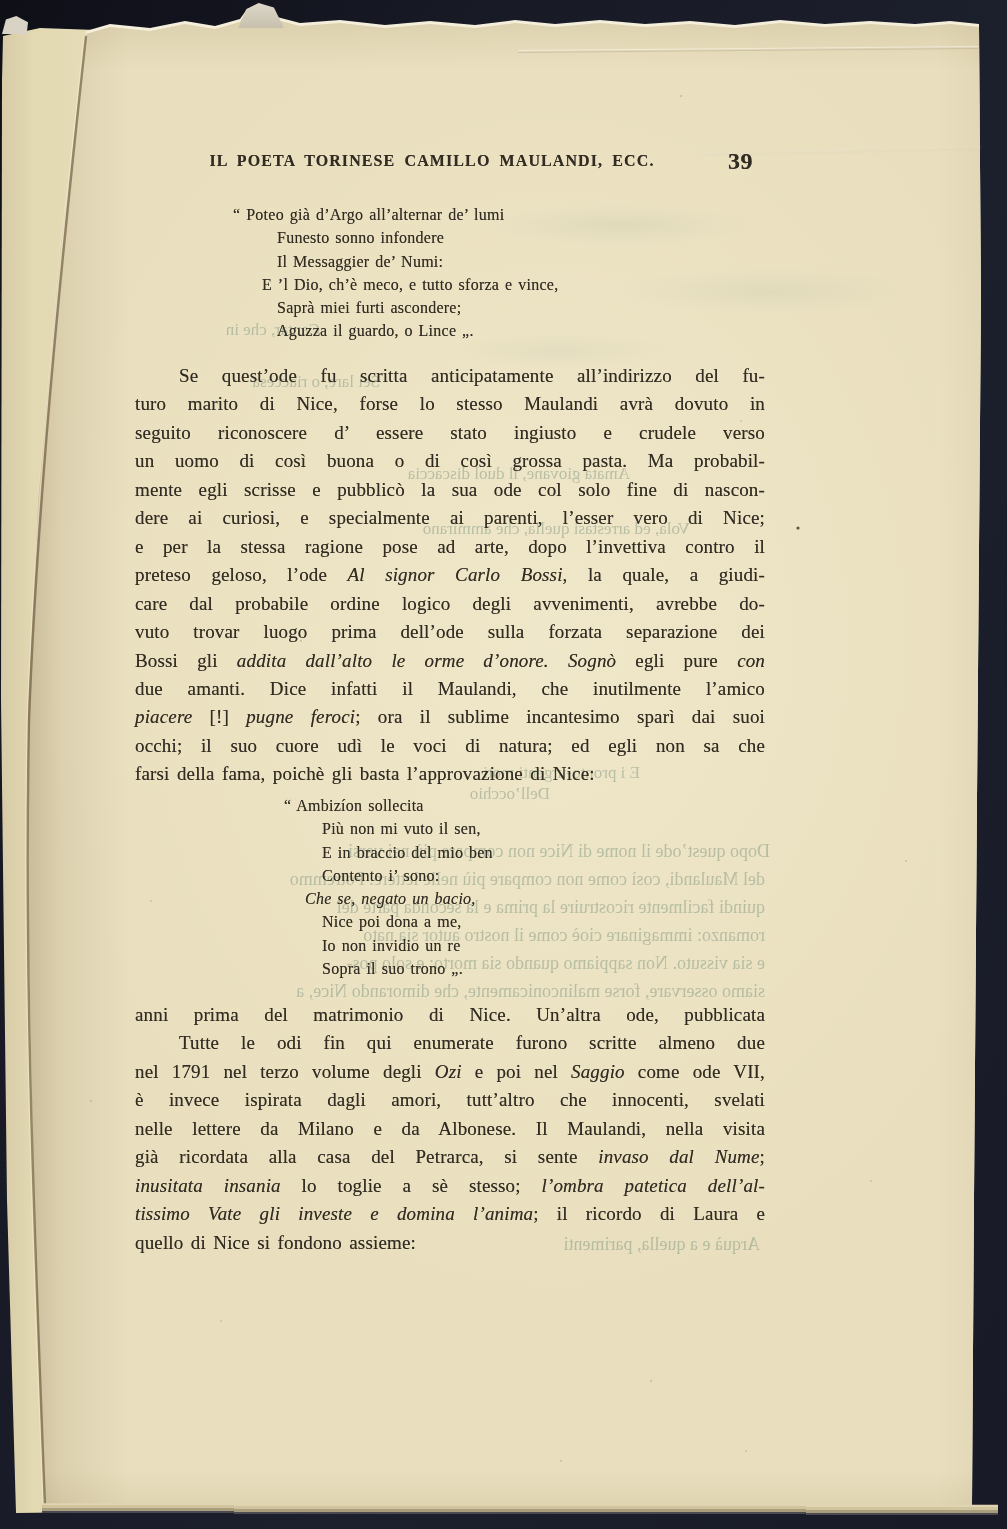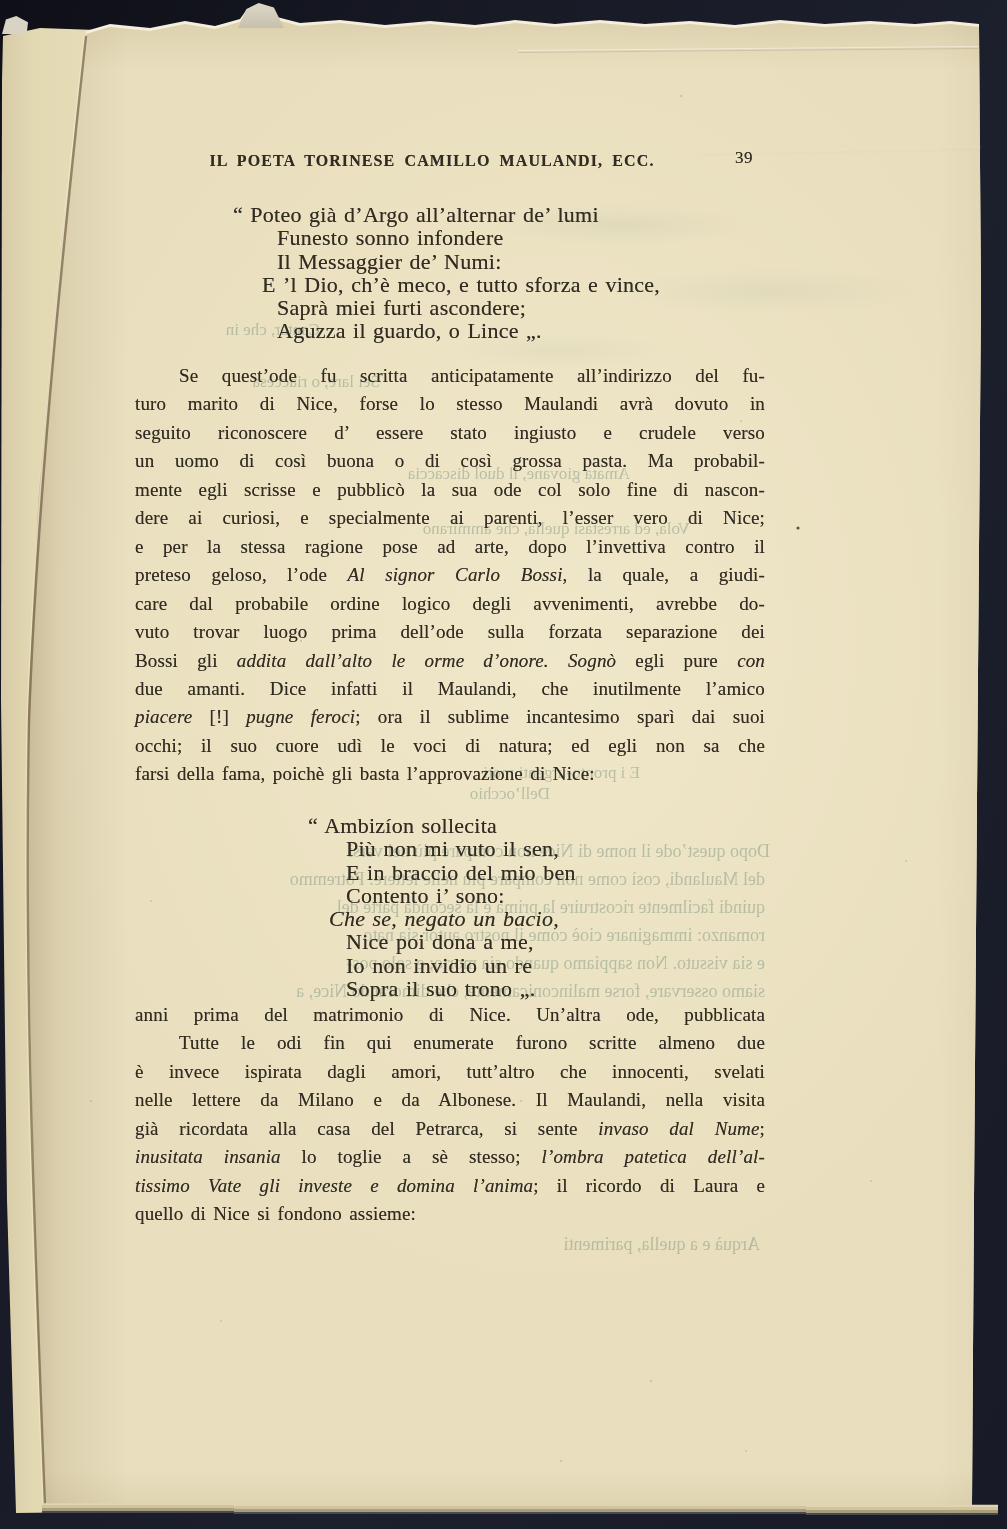--- a/index.html
+++ b/index.html
@@ -79,24 +79,24 @@
       745px 1450px 0 0 rgba(175,148,95,.40),
       90px 1100px 0 0 rgba(170,140,85,.40);
   }
   
   .ink{color:var(--ink,#312b22);text-shadow:0 0 .5px rgba(47,42,33,.55);}
   .running-head{position:absolute;left:135px;top:152px;width:630px;text-align:center;}
   .head-title{
     display:inline-block;transform:translateX(-18px);
     font-size:16px;font-weight:700;letter-spacing:1.1px;word-spacing:4px;white-space:nowrap;
   }
-  .page-num{position:absolute;right:12px;top:-4px;font-size:17px;font-weight:400;letter-spacing:.5px;}
-  .poem{position:absolute;font-size:22px;line-height:23.3px;letter-spacing:.25px;word-spacing:1.6px;white-space:nowrap;}
+  .page-num{position:absolute;right:12px;top:-4px;font-size:24px;font-weight:700;letter-spacing:.5px;}
+  .poem{position:absolute;font-size:16px;line-height:23.3px;letter-spacing:.25px;word-spacing:1.6px;white-space:nowrap;}
   #poem1{left:233px;top:203px;}
-  #poem2{left:308px;top:794px;margin-top:20px;}
+  #poem2{left:284px;top:794px;}
   .para{position:absolute;left:135px;width:630px;font-size:19px;line-height:28.45px;letter-spacing:.15px;}
   #para1{top:362px;}
   #para2{top:1001px;}
   .pline{text-align:justify;text-align-last:justify;}
   .pline.first{text-indent:44px;}
   .pline.last{text-align-last:left;word-spacing:2.5px;}
   .it{font-style:italic;}
   
   .ghost{
     position:absolute;transform:scaleX(-1);
@@ -175,20 +175,21 @@
         <div class="poem-line" style="margin-left: 38px;">E in braccio del mio ben</div>
         <div class="poem-line" style="margin-left: 38px;">Contento i’ sono:</div>
         <div class="poem-line" style="margin-left: 21px; font-style: italic;">Che se, negato un bacio,</div>
         <div class="poem-line" style="margin-left: 38px;">Nice poi dona a me,</div>
         <div class="poem-line" style="margin-left: 38px;">Io non invidio un re</div>
         <div class="poem-line" style="margin-left: 38px;">Sopra il suo trono „.</div>
       </div>
     <div id="para2" class="para">
         <div class="pline"><span>anni prima del matrimonio di Nice. Un’altra ode, pubblicata</span></div>
         <div class="pline first"><span>Tutte le odi fin qui enumerate furono scritte almeno due</span></div>
+        <div class="pline"><span>nel 1791 nel terzo volume degli </span><span class="it">Ozi</span><span> e poi nel </span><span class="it">Saggio</span><span> come ode VII,</span></div>
         <div class="pline"><span>è invece ispirata dagli amori, tutt’altro che innocenti, svelati</span></div>
         <div class="pline"><span>nelle lettere da Milano e da Albonese. Il Maulandi, nella visita</span></div>
         <div class="pline"><span>già ricordata alla casa del Petrarca, si sente </span><span class="it">invaso dal Nume</span><span>;</span></div>
         <div class="pline"><span class="it">inusitata insania</span><span> lo toglie a sè stesso; </span><span class="it">l’ombra patetica dell’al-</span></div>
         <div class="pline"><span class="it">tissimo Vate gli investe e domina l’anima</span><span>; il ricordo di Laura e</span></div>
         <div class="pline last"><span>quello di Nice si fondono assieme:</span></div>
       </div>
   </div>
 
   <div class="specks"></div>

